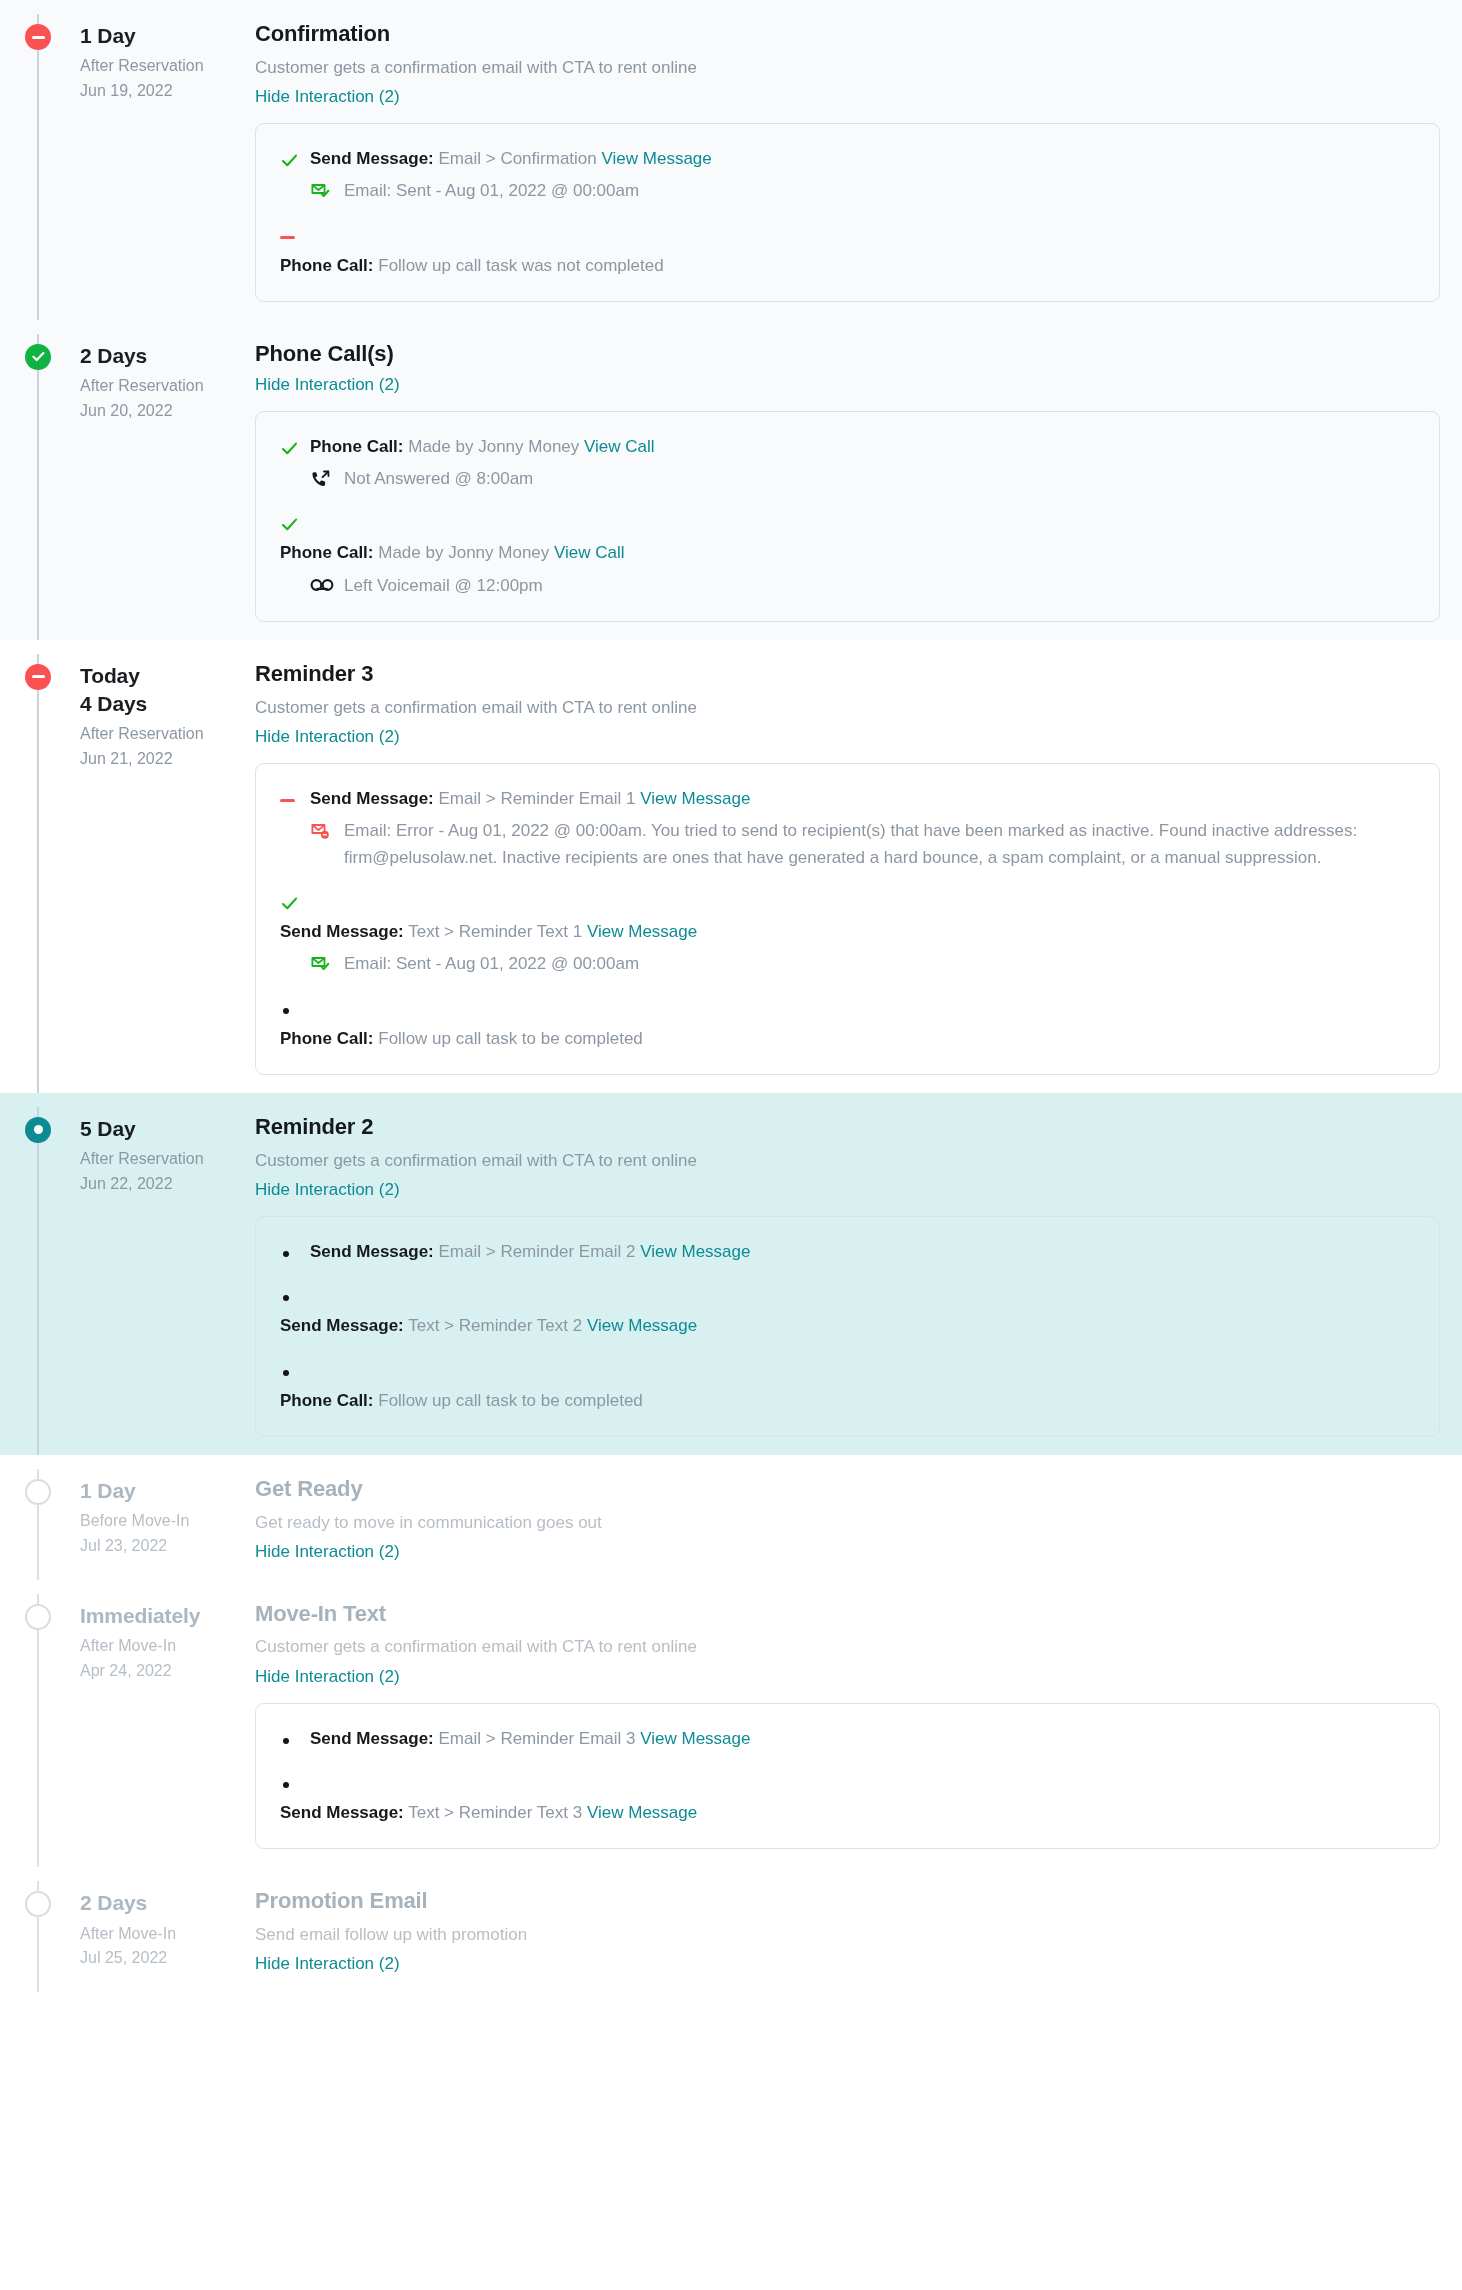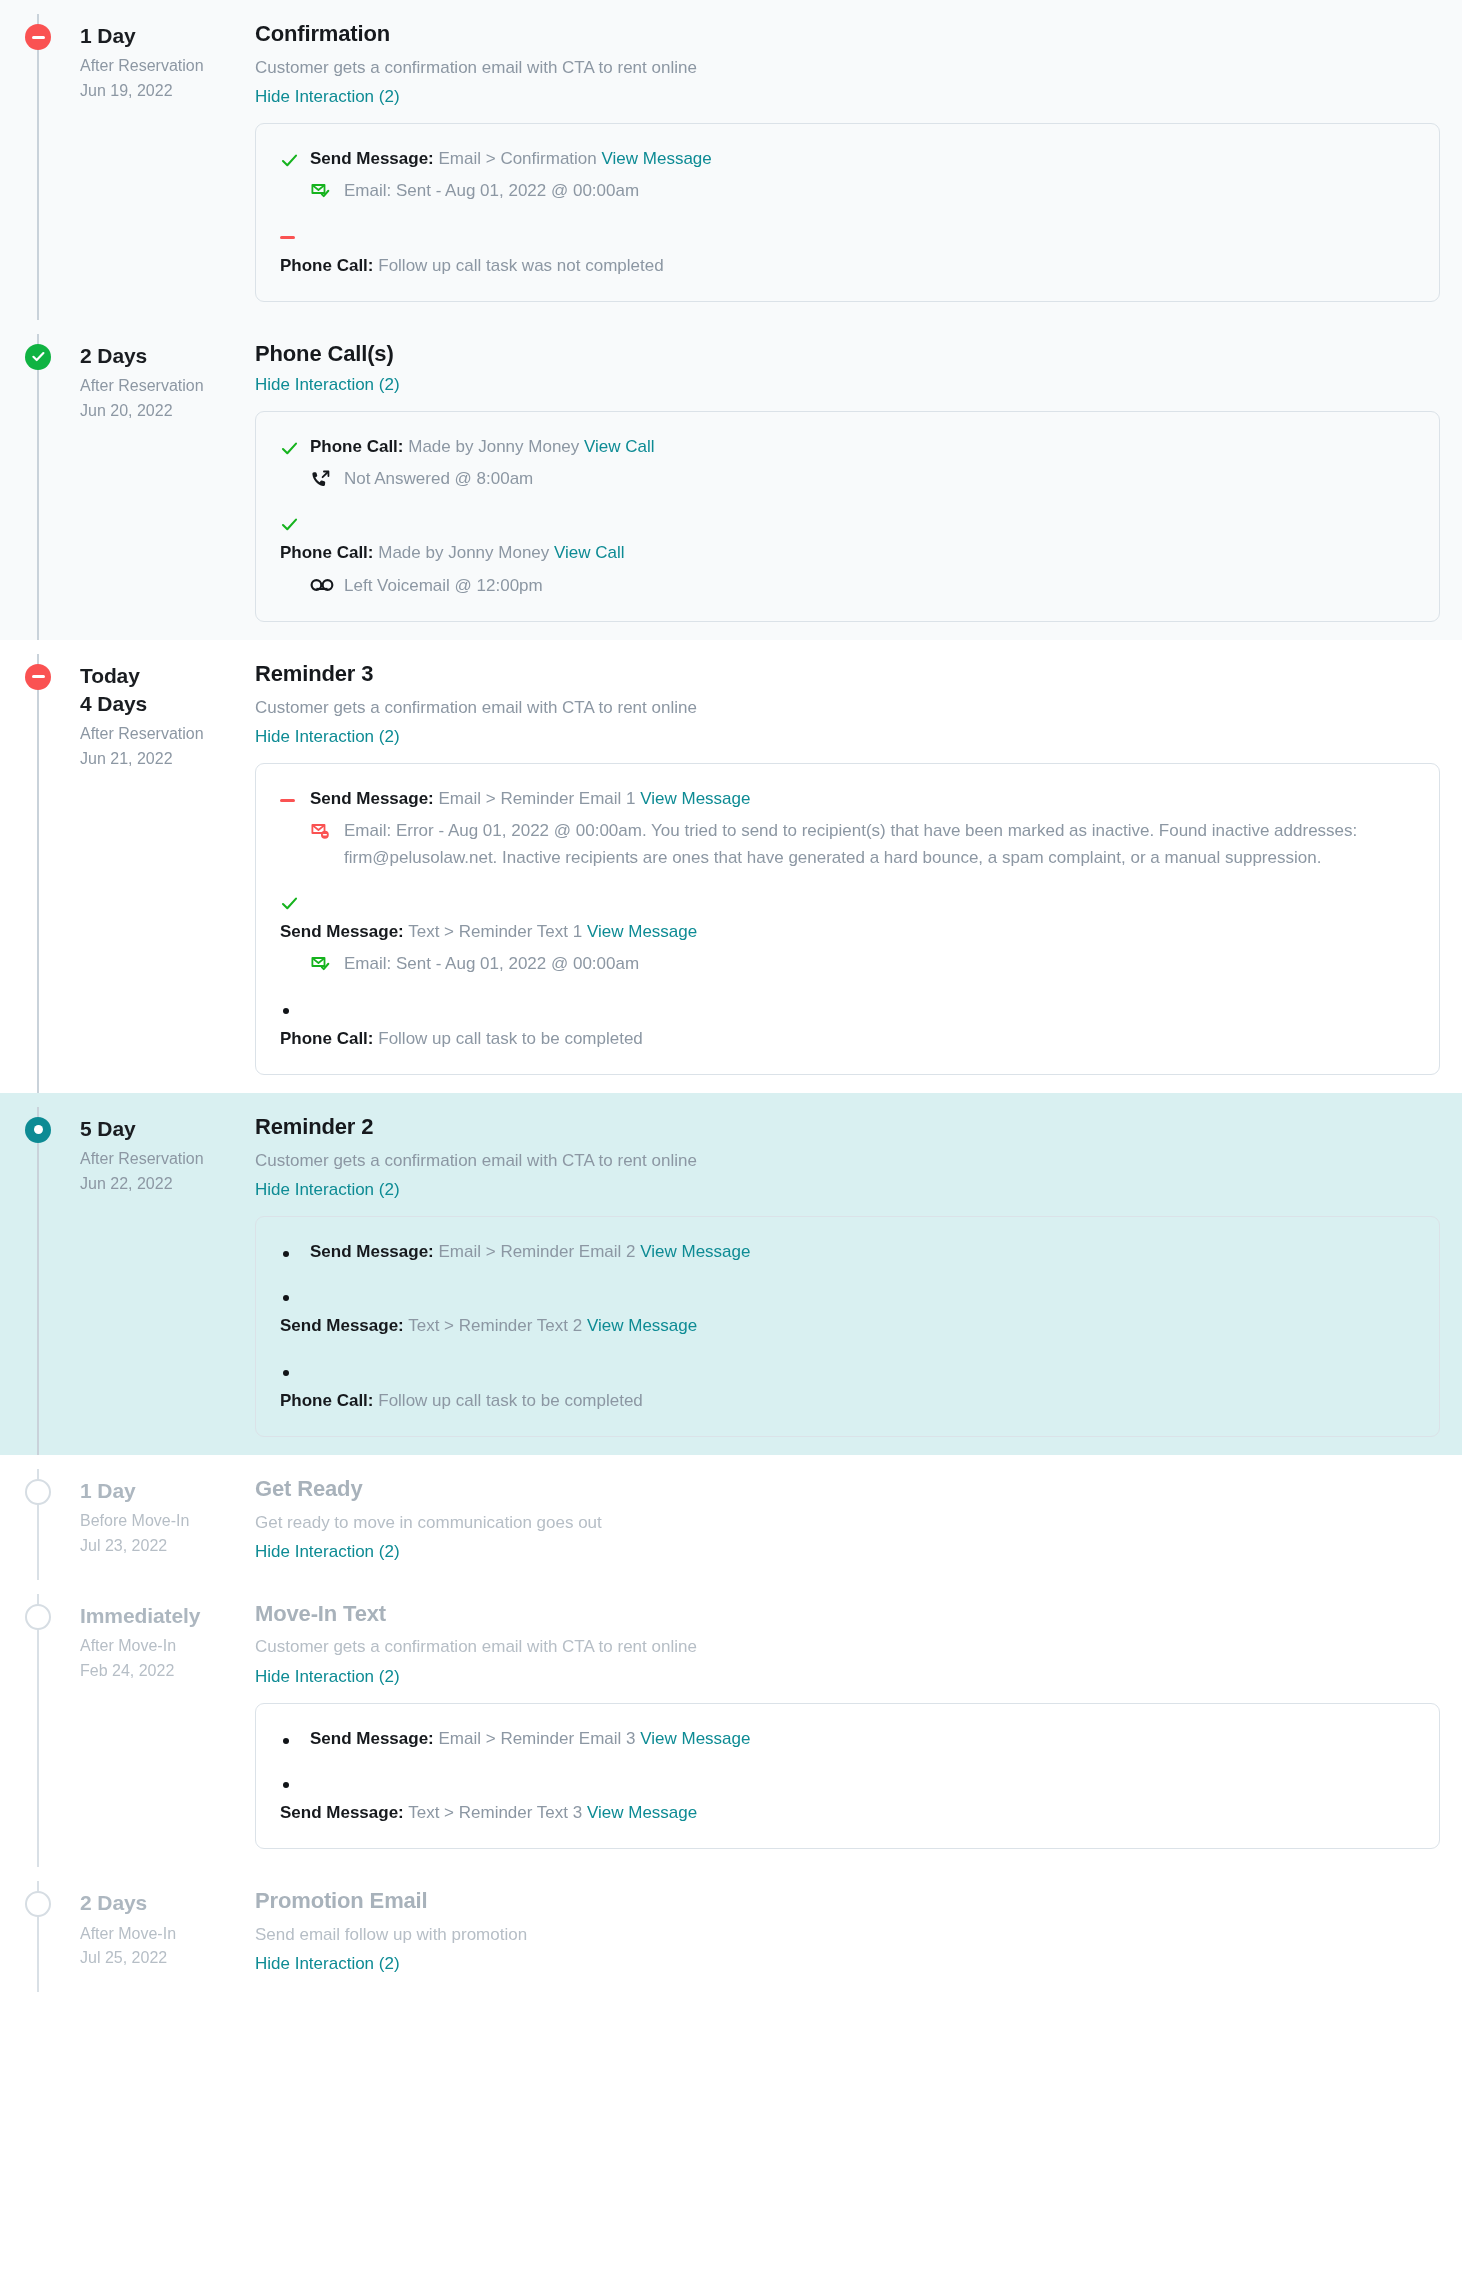--- a/index.html
+++ b/index.html
@@ -432,21 +432,21 @@
     <div class="tl-row">
       <div class="rail">
         <div class="rail-line faint"></div>
         <div class="marker pending">
           <span class="glyph"></span>
         </div>
       </div>
       <div class="meta">
         <div class="meta-when when muted">Immediately</div>
         <div class="rel dim">After Move-In</div>
-        <div class="date dim">Feb 24, 2022</div>
+        <div class="date dim">Apr 24, 2022</div>
       </div>
       <div class="content">
         <div class="title muted">Move-In Text</div>
         <div class="desc dim">Customer gets a confirmation email with CTA to rent online</div>
         <div><a class="link">Hide Interaction (2)</a></div>
         <div class="card">
           <div class="card-row">
             <div class="bullet-col">
               <span class="bullet-dot"></span>
             </div>

